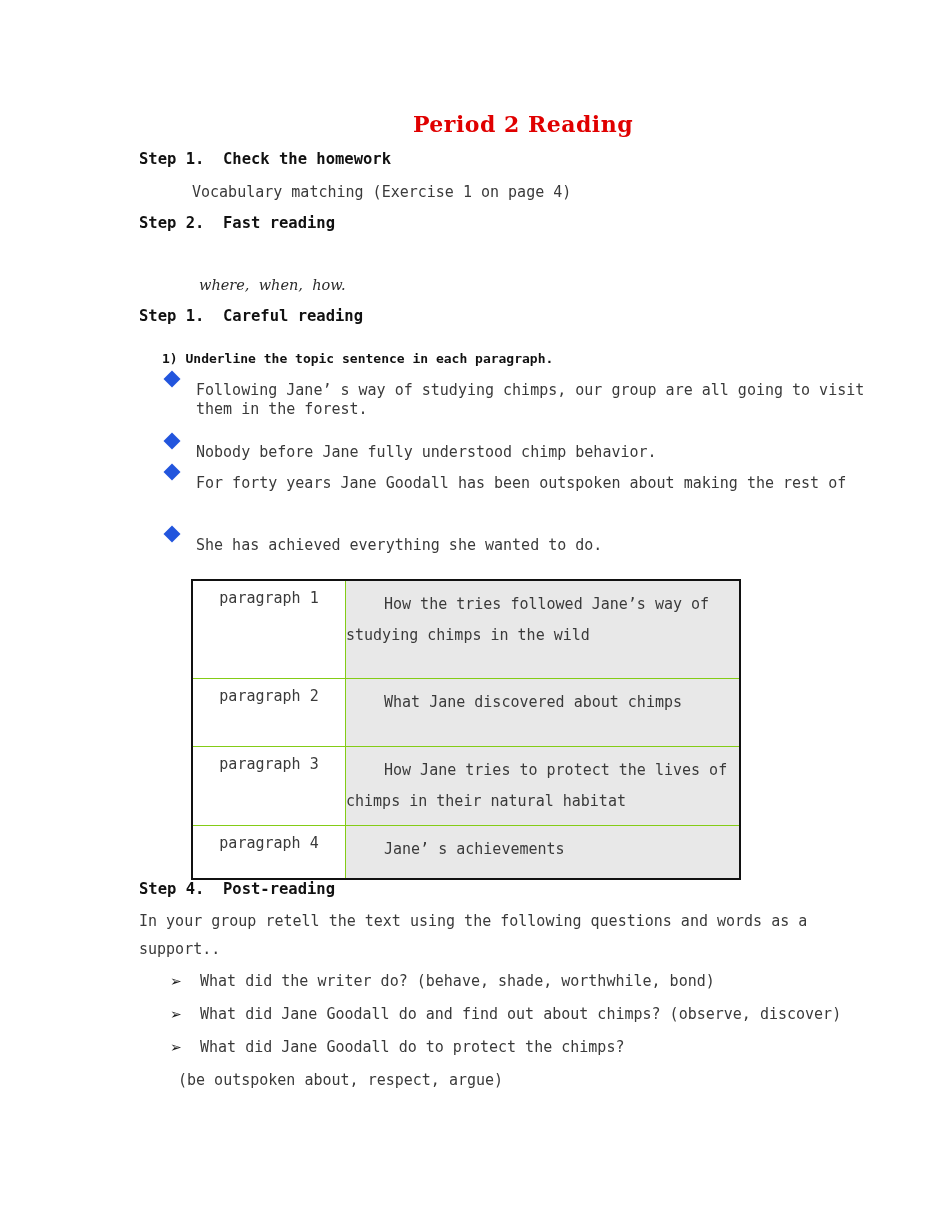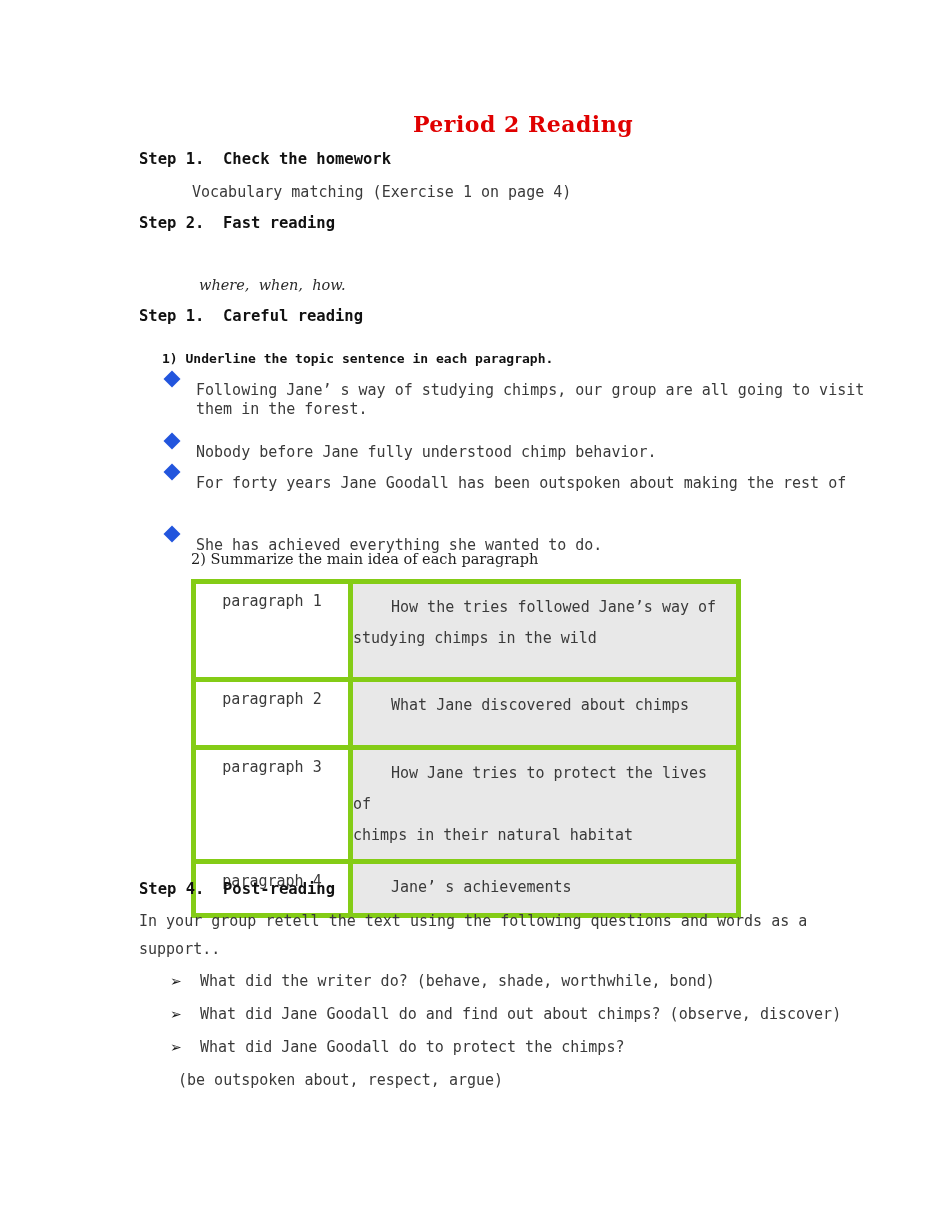--- a/index.html
+++ b/index.html
@@ -145,21 +145,21 @@
   .summary-table {
     position: absolute;
     left: 191px;
     top: 579px;
     width: 550px;
     border-collapse: collapse;
     border: 2.5px solid #111111;
     table-layout: fixed;
   }
   .summary-table td {
-    border: 5px solid #84cc16;
+    border: 1px solid #84cc16;
     vertical-align: top;
     padding: 0;
   }
   .summary-table td.label-cell {
     width: 152px;
     background: #ffffff;
     text-align: center;
     font-family: "DejaVu Sans Mono", monospace;
     font-size: 15px;
     color: #3a3a3a;
@@ -208,21 +208,20 @@
   <div class="bullet-row" style="top:462px;">
     <span class="diamond-icon"></span>
     <span class="bullet-text">For forty years Jane Goodall has been outspoken about making the rest of</span>
   </div>
 
   <div class="bullet-row" style="top:524px;">
     <span class="diamond-icon"></span>
     <span class="bullet-text">She has achieved everything she wanted to do.</span>
   </div>
 
-  <div class="serif-line" style="left:191px; top:551px;">2) Summarize the main idea of each paragraph</div>
 
   <table class="summary-table">
     <tbody>
       <tr class="row-tall">
         <td class="label-cell">paragraph 1</td>
         <td class="idea-cell"><span>How the tries followed Jane’s way of</span><br><span style="display:inline-block; text-indent:0;">studying chimps in the wild</span></td>
       </tr>
       <tr class="row-mid">
         <td class="label-cell">paragraph 2</td>
         <td class="idea-cell"><span>What Jane discovered about chimps</span></td>

